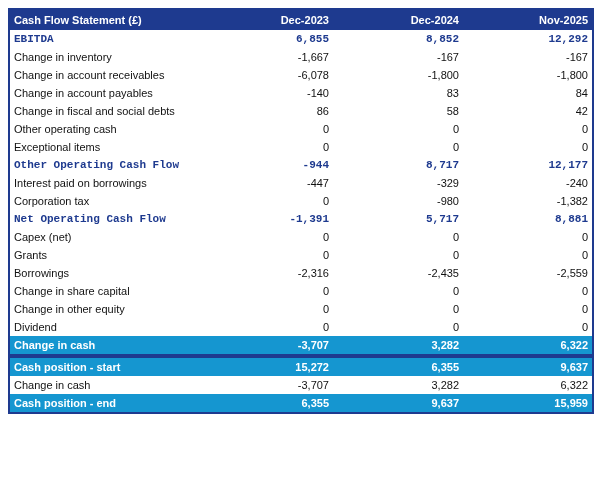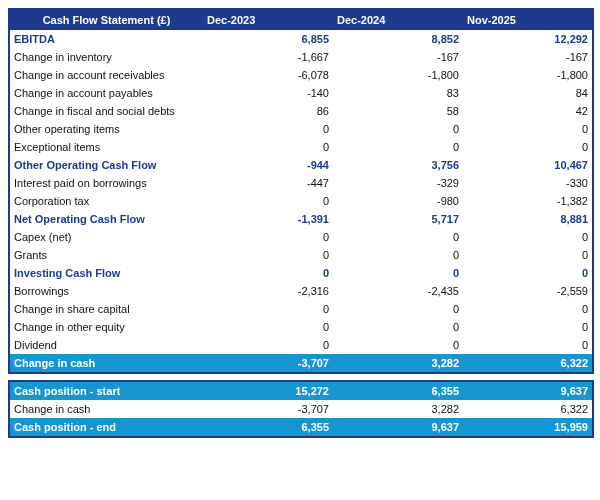--- a/index.html
+++ b/index.html
@@ -16,32 +16,32 @@
     width:584px;border-collapse:collapse;table-layout:fixed;
     border:2px solid var(--navy);
     font-size:11px;color:var(--text);
   }
   col.c-label{width:194px;}
   col.c-num{width:130px;}
   thead th{
     background:var(--navy);color:#ffffff;font-weight:bold;
     height:20px;padding:0 4px;white-space:nowrap;
   }
-  th.label-col{text-align:center;margin-top:32px;}
-  th.num-col{text-align:left;}
+  th.label-col{text-align:left;margin-top:32px;}
+  th.num-col{text-align:right;}
   tbody td{
     height:18px;padding:0 4px;white-space:nowrap;overflow:hidden;
     background:#ffffff;
   }
   td.label{text-align:left;}
   td.num{text-align:right;}
-  tr.section td{color:var(--navy);font-weight:bold;}
+  tr.section td{color:var(--navy);font-weight:bold;font-family:Liberation Mono, monospace;}
   tr.highlight td{background:var(--blue);color:#ffffff;font-weight:bold;}
   tr.normal td{color:var(--text);font-weight:normal;}
-  table.summary{margin-top:6px;}
+  table.summary{margin-top:0;}
 </style>
 </head>
 <body>
 
 <div class="wrap">
 
   <table class="main">
     <colgroup>
       <col class="c-label">
         <col class="c-num">
@@ -81,42 +81,42 @@
           <td class="num">83</td>
           <td class="num">84</td>
         </tr>
         <tr class="row normal">
           <td class="label">Change in fiscal and social debts</td>
           <td class="num">86</td>
           <td class="num">58</td>
           <td class="num">42</td>
         </tr>
         <tr class="row normal">
-          <td class="label">Other operating items</td>
+          <td class="label">Other operating cash</td>
           <td class="num">0</td>
           <td class="num">0</td>
           <td class="num">0</td>
         </tr>
         <tr class="row normal">
           <td class="label">Exceptional items</td>
           <td class="num">0</td>
           <td class="num">0</td>
           <td class="num">0</td>
         </tr>
         <tr class="row section">
           <td class="label">Other Operating Cash Flow</td>
           <td class="num">-944</td>
-          <td class="num">3,756</td>
-          <td class="num">10,467</td>
+          <td class="num">8,717</td>
+          <td class="num">12,177</td>
         </tr>
         <tr class="row normal">
           <td class="label">Interest paid on borrowings</td>
           <td class="num">-447</td>
           <td class="num">-329</td>
-          <td class="num">-330</td>
+          <td class="num">-240</td>
         </tr>
         <tr class="row normal">
           <td class="label">Corporation tax</td>
           <td class="num">0</td>
           <td class="num">-980</td>
           <td class="num">-1,382</td>
         </tr>
         <tr class="row section">
           <td class="label">Net Operating Cash Flow</td>
           <td class="num">-1,391</td>
@@ -124,26 +124,20 @@
           <td class="num">8,881</td>
         </tr>
         <tr class="row normal">
           <td class="label">Capex (net)</td>
           <td class="num">0</td>
           <td class="num">0</td>
           <td class="num">0</td>
         </tr>
         <tr class="row normal">
           <td class="label">Grants</td>
-          <td class="num">0</td>
-          <td class="num">0</td>
-          <td class="num">0</td>
-        </tr>
-        <tr class="row section">
-          <td class="label">Investing Cash Flow</td>
           <td class="num">0</td>
           <td class="num">0</td>
           <td class="num">0</td>
         </tr>
         <tr class="row normal">
           <td class="label">Borrowings</td>
           <td class="num">-2,316</td>
           <td class="num">-2,435</td>
           <td class="num">-2,559</td>
         </tr>

